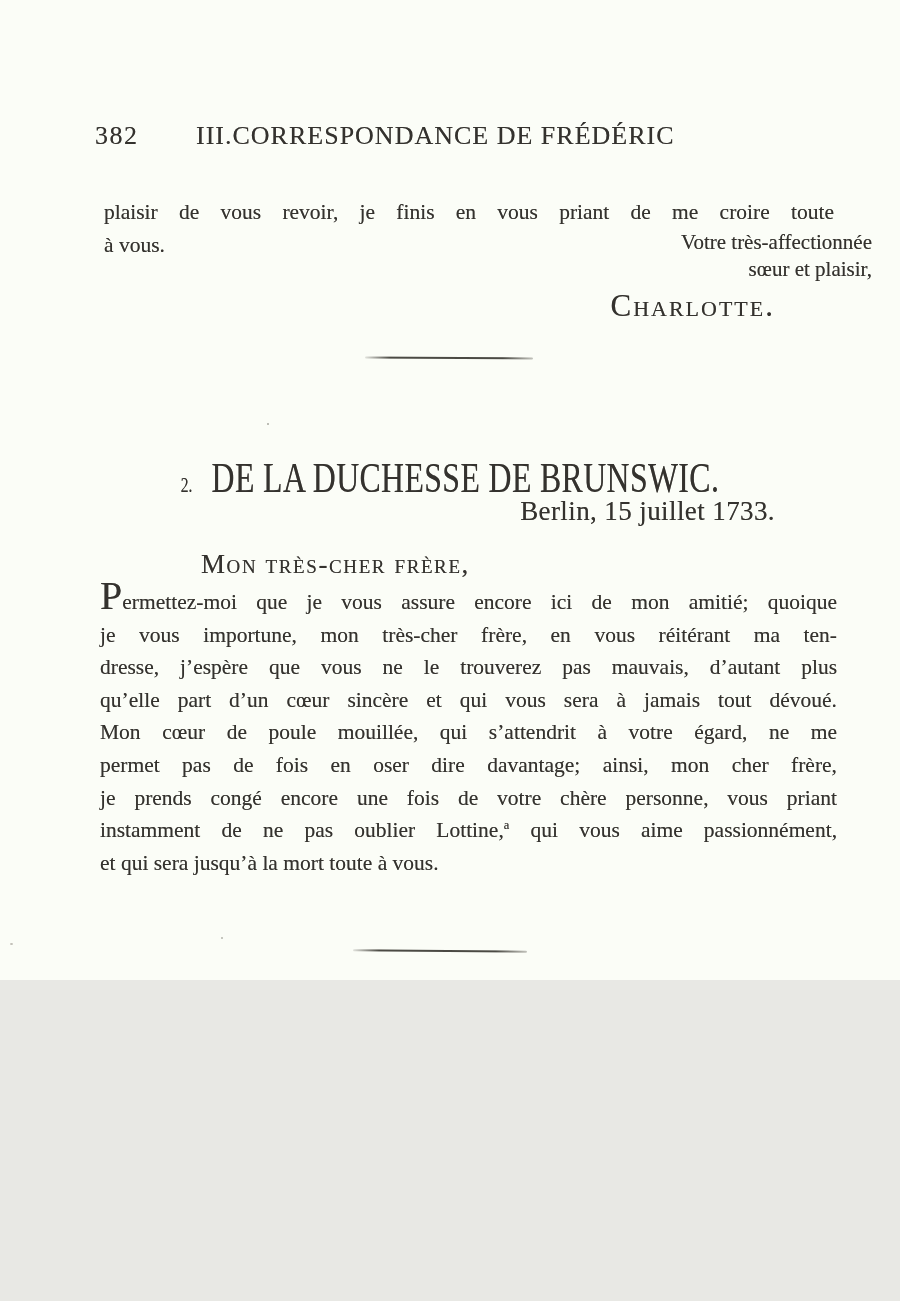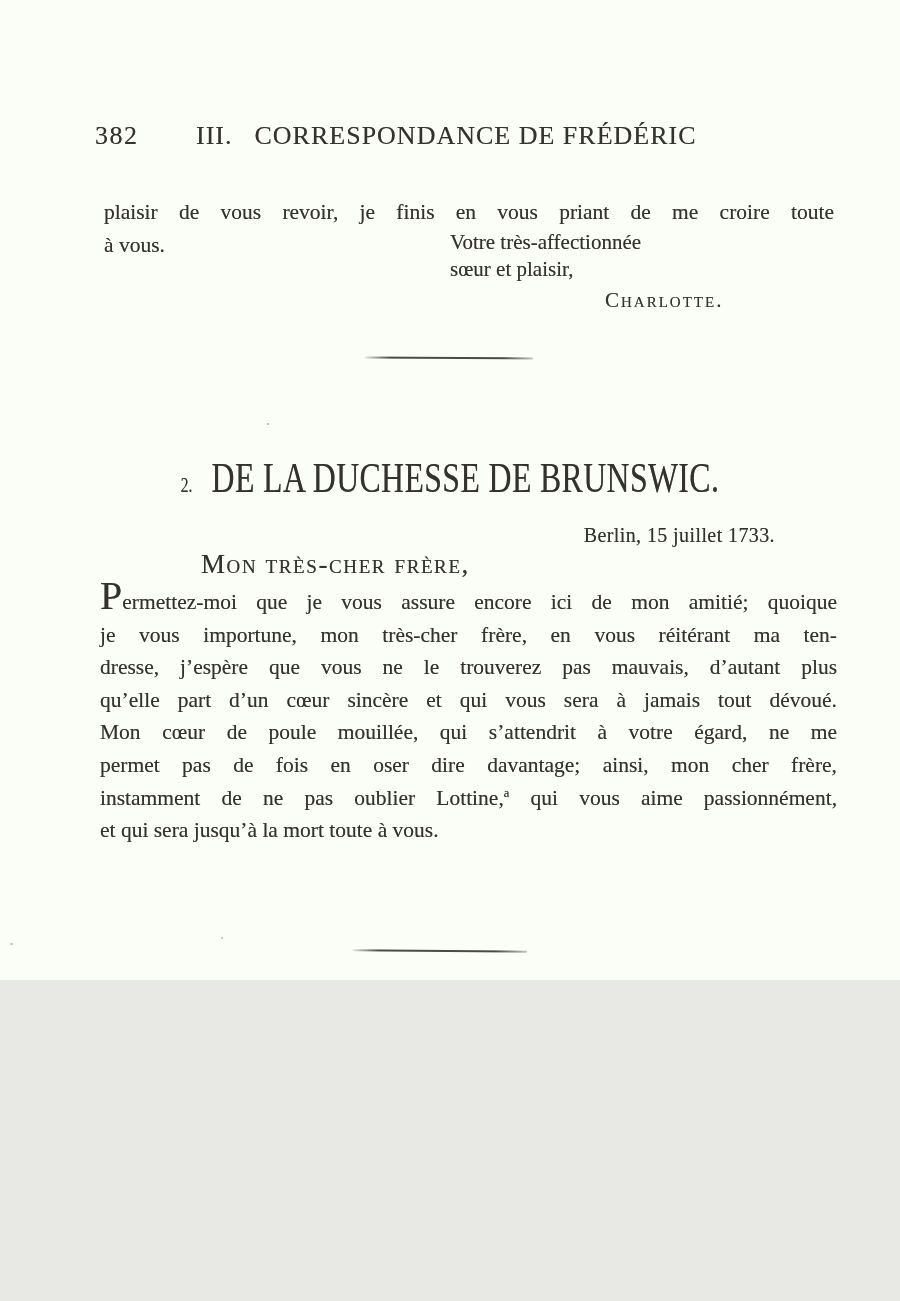--- a/index.html
+++ b/index.html
@@ -12,57 +12,57 @@
     color:var(--ink,#34322e);
     font-family:"Liberation Serif","DejaVu Serif",serif;
     overflow:hidden;
     text-shadow:0 0 .5px rgba(52,50,46,.55);
   }
 
   
   .running-header { position:absolute; top:121px; left:0; right:0; height:32px; }
   .pagenum { position:absolute; left:95px; top:0; font-size:26px; letter-spacing:1.5px; }
   .title-group { position:absolute; left:196px; top:0; white-space:nowrap; font-size:26px; }
-  .title-group .numeral { letter-spacing:1px; margin-right:22px; }
+  .title-group .numeral { letter-spacing:1px; }
   .title-group .rtitle  { letter-spacing:1px; }
 
   
   .prev-lines {
     position:absolute; top:196px; left:104px; width:730px;
     font-size:21.5px; line-height:33px;
   }
   .justline { text-align:justify; text-align-last:justify; }
   .lastline { text-align:left; }
 
   .closings {
     position:absolute; top:229px; left:450px; width:422px;
-    text-align:left; font-size:21px; line-height:27px; white-space:nowrap;
+    text-align:right; font-size:21px; line-height:27px; white-space:nowrap;
   }
   .signature {
     position:absolute; top:288px; left:605px; width:170px;
-    text-align:left; font-variant:small-caps;
-    font-size:21px; letter-spacing:2px; white-space:nowrap;
+    text-align:right; font-variant:small-caps;
+    font-size:31px; letter-spacing:2px; white-space:nowrap;
   }
 
   .divider {
     position:absolute; height:2px; border-radius:1px;
     background:linear-gradient(90deg, rgba(90,88,80,.15), #4b4a44 15%, #4b4a44 82%, rgba(90,88,80,.35));
   }
   .divider1 { top:357px; left:365px; width:168px; transform:rotate(.35deg); }
   .divider2 { top:950px; left:353px; width:174px; transform:rotate(.45deg); }
 
   .letter-heading {
     position:absolute; top:456px; left:0; right:0; margin:0;
     text-align:center; font-weight:normal; font-size:43px; line-height:1;
     white-space:nowrap; letter-spacing:.5px;
     transform:scaleX(.74);
   }
   .heading-num { font-size:21px; margin-right:26px; letter-spacing:0; }
 
-  .dateline { position:absolute; top:524px; right:125px; font-size:20px; letter-spacing:.4px; white-space:nowrap; }
+  .dateline { position:absolute; top:496px; right:125px; font-size:27px; letter-spacing:.4px; white-space:nowrap; }
 
   .salutation {
     position:absolute; top:549px; left:201px;
     font-variant:small-caps; font-size:27px; letter-spacing:1.6px; white-space:nowrap;
   }
 
   .letter-body {
     position:absolute; top:586px; left:100px; width:737px;
     font-size:21.5px; line-height:32.6px;
   }
@@ -110,20 +110,21 @@
 
   <div class="salutation">Mon très-cher frère,</div>
 
   <section class="letter-body">
     <div class="justline"><span class="initial">P</span><span>ermettez-moi que je vous assure encore ici de mon amitié; quoique</span></div>
     <div class="justline">je vous importune, mon très-cher frère, en vous réitérant ma ten-</div>
     <div class="justline">dresse, j’espère que vous ne le trouverez pas mauvais, d’autant plus</div>
     <div class="justline">qu’elle part d’un cœur sincère et qui vous sera à jamais tout dévoué.</div>
     <div class="justline">Mon cœur de poule mouillée, qui s’attendrit à votre égard, ne me</div>
     <div class="justline">permet pas de fois en oser dire davantage; ainsi, mon cher frère,</div>
+    <div class="justline">je prends congé encore une fois de votre chère personne, vous priant</div>
     <div class="justline"><span>instamment de ne pas oublier Lottine,</span><sup class="fnref">a</sup><span> qui vous aime passionnément,</span></div>
     <div class="lastline">et qui sera jusqu’à la mort toute à vous.</div>
   </section>
 
   <div class="divider divider2"></div>
 
   <div class="footnote">
     <sup>a</sup><span>Voyez ci-dessus, p. 115.</span>
   </div>
 

